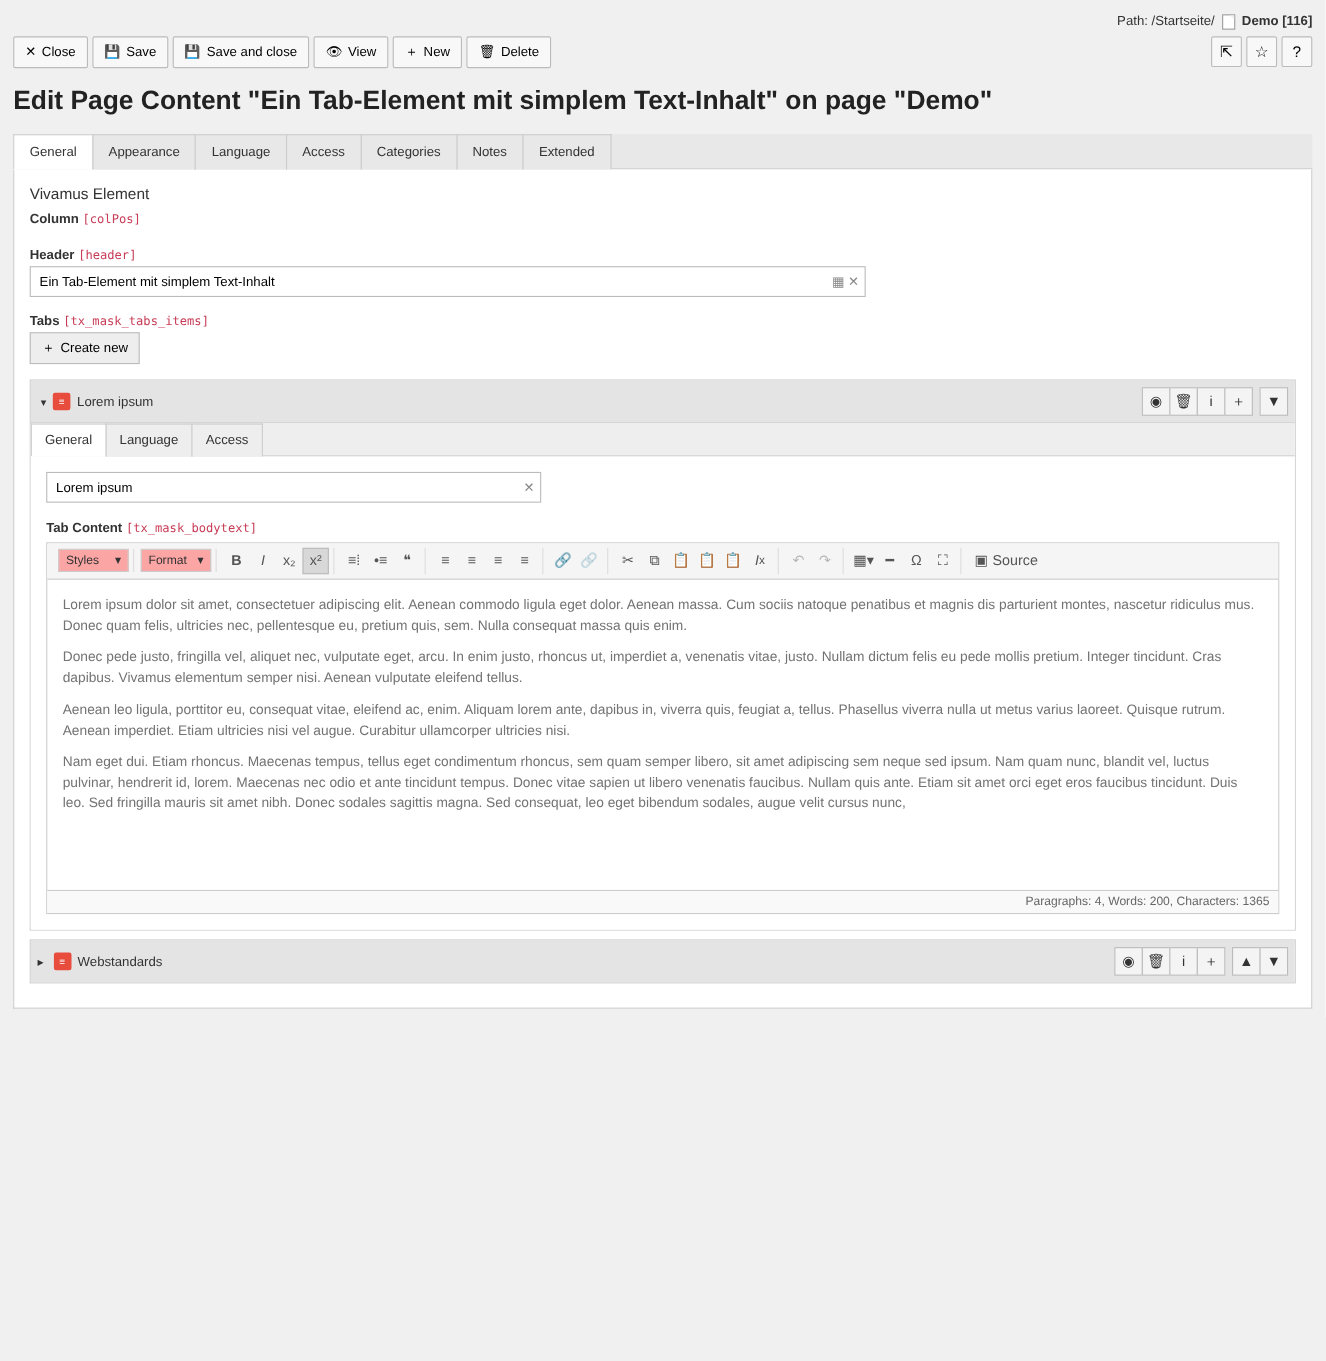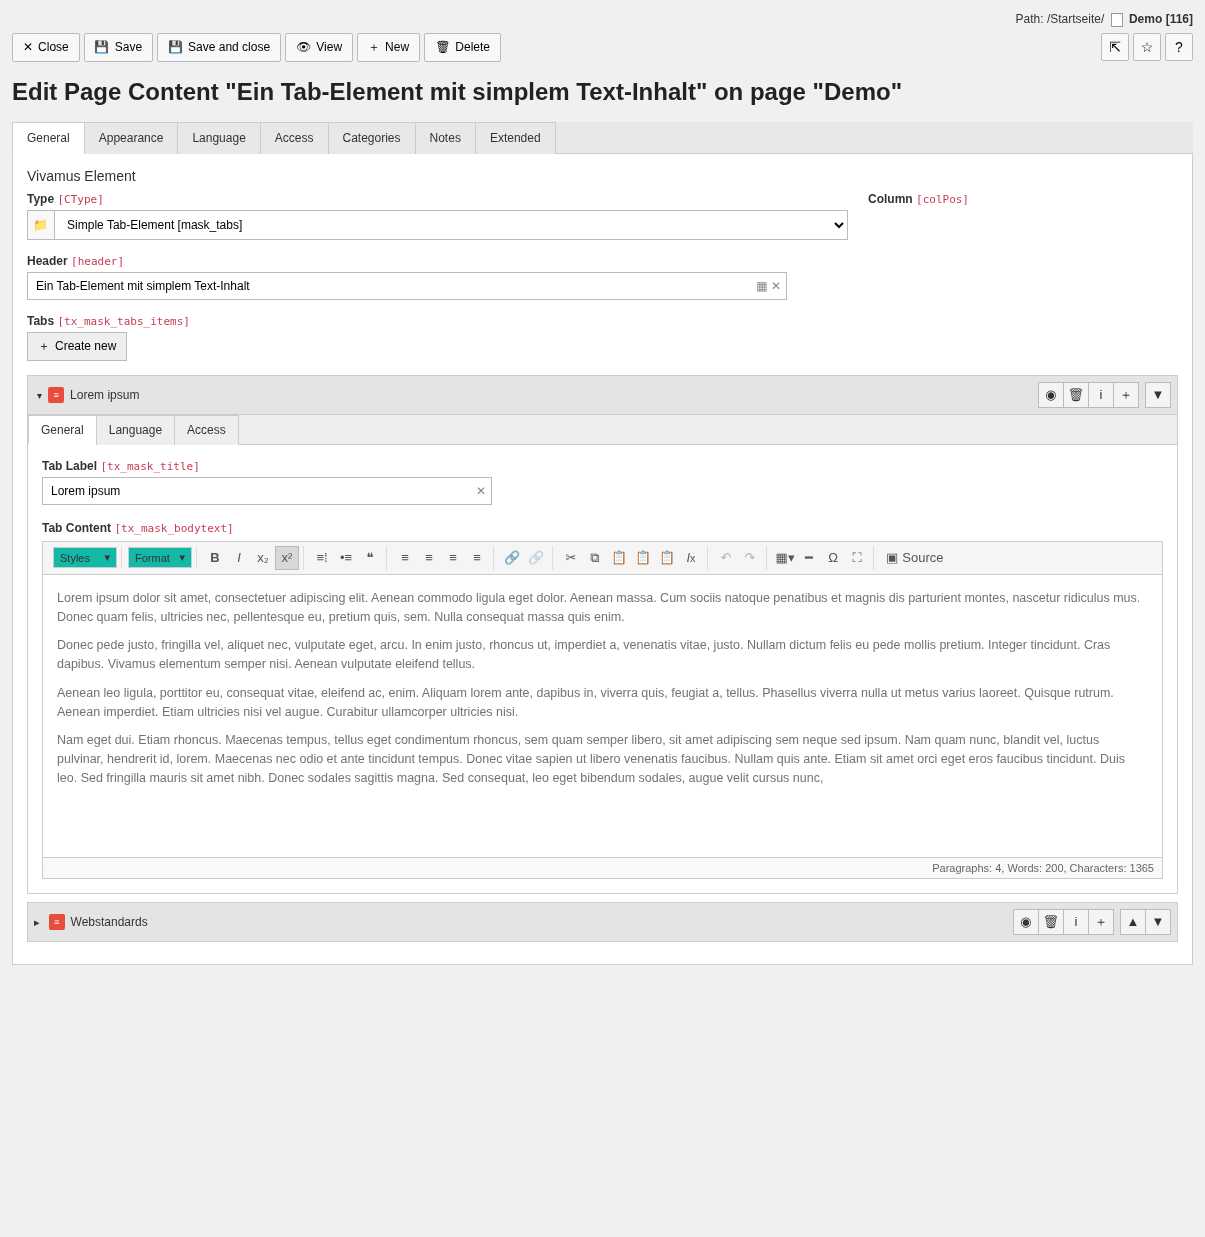--- a/index.html
+++ b/index.html
@@ -262,21 +262,21 @@
     gap: 0;
     padding: 0 4px;
     border-right: 1px solid #ddd;
   }
   .cke-group:last-child { border-right: none; }
   .cke-dropdown {
     display: inline-flex;
     align-items: center;
     padding: 3px 6px;
     border: 1px solid #ccc;
-    background: #14b8a6;
+    background: #fca5a5;
     font-size: 11px;
     min-width: 64px;
     justify-content: space-between;
     cursor: pointer;
   }
   .cke-btn {
     width: 24px;
     height: 24px;
     display: inline-flex;
     align-items: center;
@@ -367,32 +367,20 @@
   <div class="tab">Categories</div>
   <div class="tab">Notes</div>
   <div class="tab">Extended</div>
 </div>
 
 <div class="form-panel">
 
   <div class="section-title">Vivamus Element</div>
 
   <div class="field-row">
-    <div class="field">
-      <label class="field-label">
-        <span>Type</span>
-        <span class="tca">[CType]</span>
-      </label>
-      <div class="select-wrap">
-        <span class="folder-icn">📁</span>
-        <select class="form-control">
-          <option>Simple Tab-Element [mask_tabs]</option>
-        </select>
-      </div>
-    </div>
     <div class="field" style="max-width:310px">
       <label class="field-label">
         <span>Column</span>
         <span class="tca">[colPos]</span>
       </label>
     </div>
   </div>
 
   <div class="field medium-input" style="margin-bottom:14px">
     <label class="field-label">
@@ -433,24 +421,20 @@
       </div>
     </div>
     <div class="irre-body">
       <div class="sub-tabs">
         <div class="stab active">General</div>
         <div class="stab">Language</div>
         <div class="stab">Access</div>
       </div>
       <div class="sub-body">
         <div class="field half-input" style="margin-bottom:16px">
-          <label class="field-label">
-            <span>Tab Label</span>
-            <span class="tca">[tx_mask_title]</span>
-          </label>
           <div class="input-with-clear">
             <input type="text" class="form-control" value="Lorem ipsum" style="">
             <span class="clear-xx">✕</span>
           </div>
         </div>
 
         <div class="field">
           <label class="field-label">
             <span>Tab Content</span>
             <span class="tca">[tx_mask_bodytext]</span>

